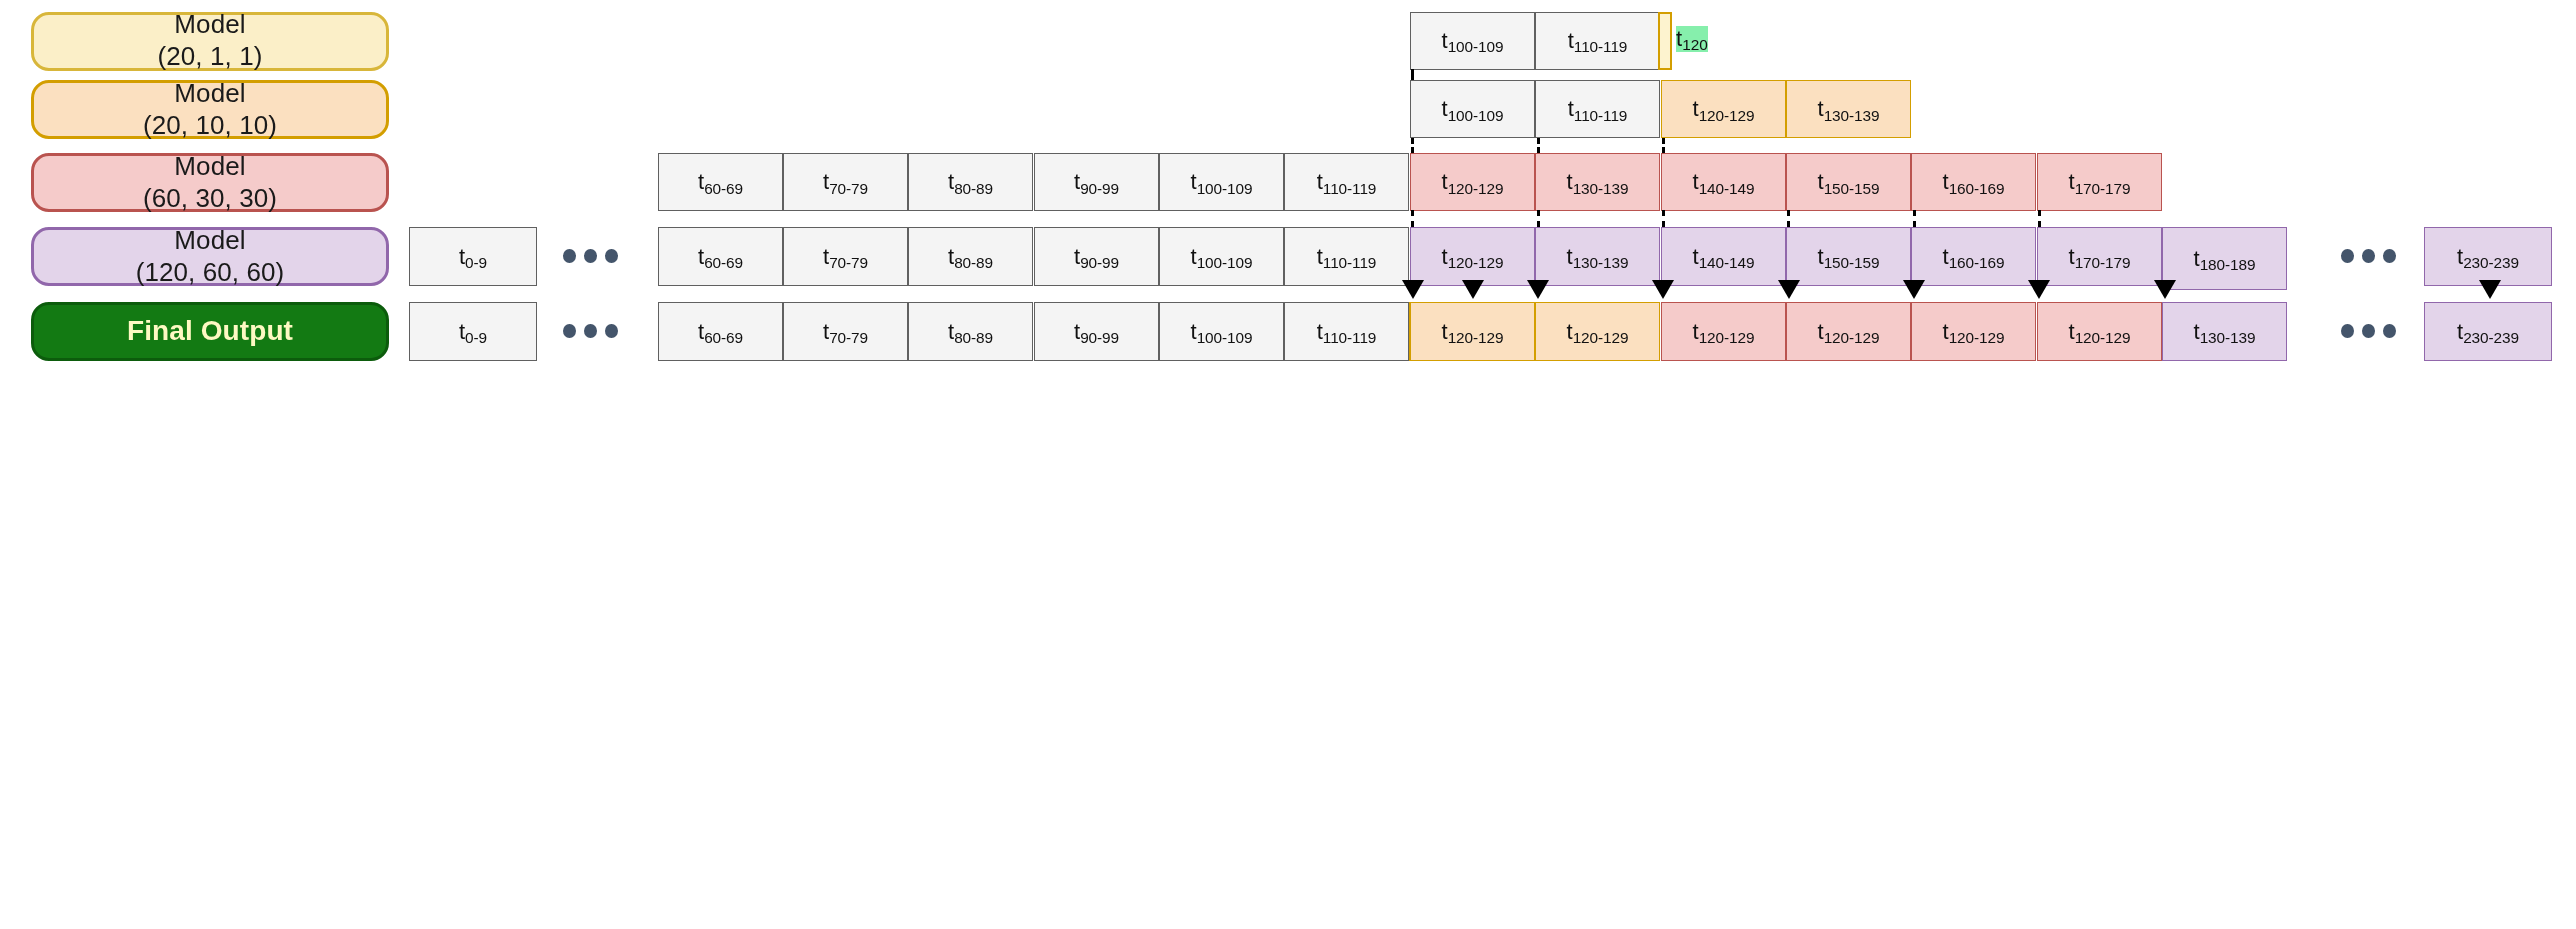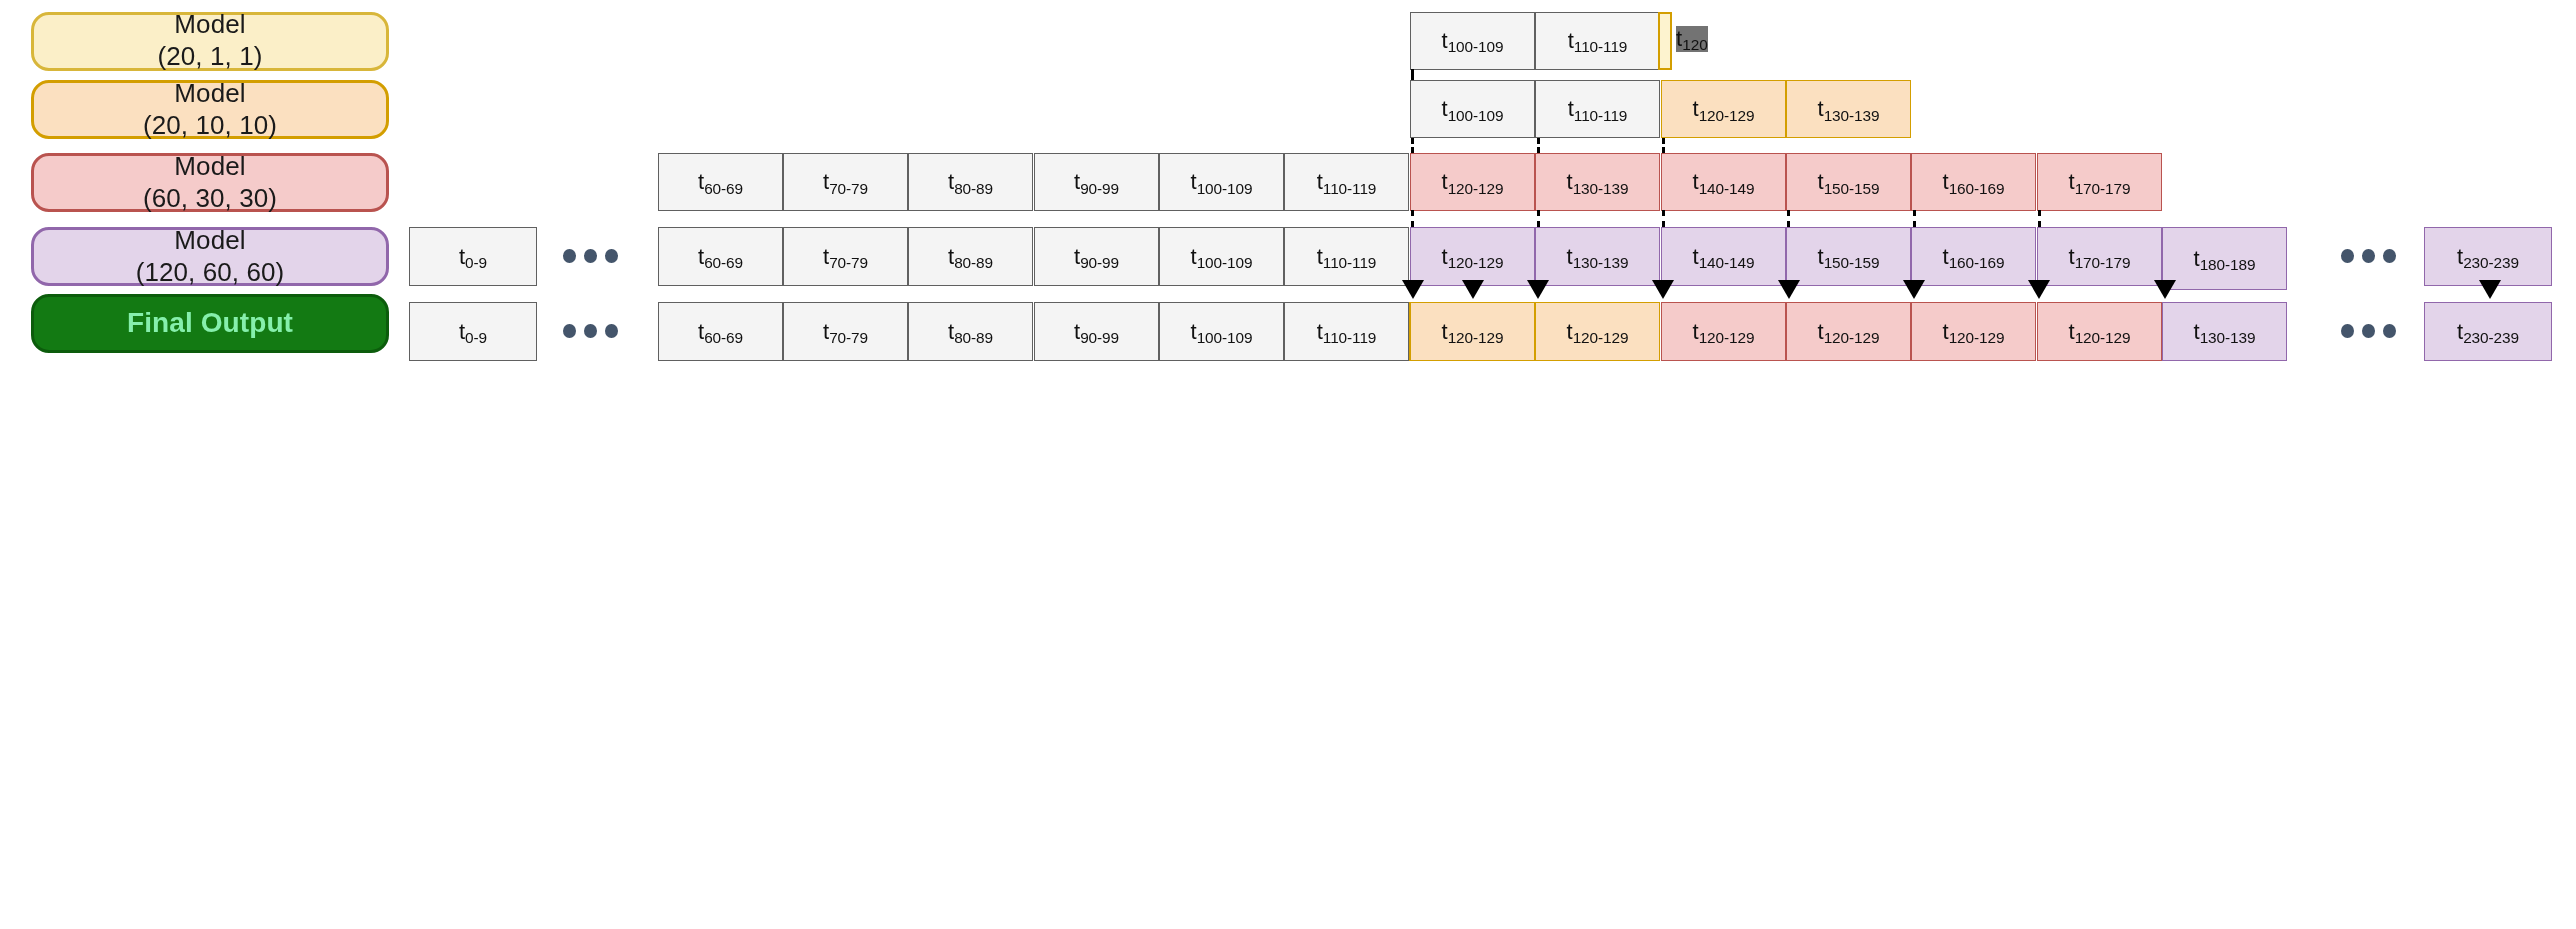--- a/index.html
+++ b/index.html
@@ -45,21 +45,21 @@
   .cell.orange{ background:#fbe0c0; border-color:#d39e00; }
   .cell.red{    background:#f5cbca; border-color:#b9534f; }
   .cell.purple{ background:#e3d4ea; border-color:#9167ab; }
 
   
   .loose{
     position:absolute;
     font-size:22px;
     color:#111;
     white-space:nowrap;
-    background:#737373;
+    background:#86efac;
   }
   .loose sub{ font-size:.70em; vertical-align:baseline; position:relative; top:.30em; }
 
   
   .dots{
     position:absolute;
     display:flex;
     gap:8.3px;
     align-items:center;
   }
@@ -85,21 +85,21 @@
 
 <div id="stage">
     <div class="pill" style="left: 31px; top: 11.5px; width: 358px; height: 59px; background: rgb(251, 239, 200); border-color: rgb(216, 182, 58); color: rgb(26, 26, 26);"><span style="white-space: pre-line;">Model
 (20, 1, 1)</span></div>
     <div class="pill" style="left: 31px; top: 80px; width: 358px; height: 59px; background: rgb(251, 224, 192); border-color: rgb(211, 158, 0); color: rgb(26, 26, 26);"><span style="white-space: pre-line;">Model
 (20, 10, 10)</span></div>
     <div class="pill" style="left: 31px; top: 153px; width: 358px; height: 59px; background: rgb(245, 203, 202); border-color: rgb(185, 83, 79); color: rgb(26, 26, 26);"><span style="white-space: pre-line;">Model
 (60, 30, 30)</span></div>
     <div class="pill" style="left: 31px; top: 227px; width: 358px; height: 59px; background: rgb(227, 212, 234); border-color: rgb(145, 103, 171); color: rgb(26, 26, 26);"><span style="white-space: pre-line;">Model
 (120, 60, 60)</span></div>
-    <div class="pill final" style="left: 31px; top: 294px; width: 358px; height: 59px; background: rgb(19, 122, 19); border-color: rgb(12, 92, 12); color: #86efac;"><span style="white-space: pre-line;">Final Output</span></div>
+    <div class="pill final" style="left: 31px; top: 302px; width: 358px; height: 59px; background: rgb(19, 122, 19); border-color: rgb(12, 92, 12); color: #fef9c3;"><span style="white-space: pre-line;">Final Output</span></div>
     <div class="cell gray" style="left: 1410px; top: 11.5px; width: 125px; height: 58px;">
       <span class="tok">t<sub>100-109</sub></span>
     </div>
     <div class="cell gray" style="left: 1535px; top: 11.5px; width: 125px; height: 58px;">
       <span class="tok">t<sub>110-119</sub></span>
     </div>
     <div class="cell yellow" style="left: 1658px; top: 11.5px; width: 14px; height: 58px; border-width: 2.6px;"></div>
     <div class="loose" style="left: 1676px; top: 25.6px;">t<sub>120</sub></div>
     <div class="cell gray" style="left: 1410px; top: 80px; width: 125px; height: 58px;">
       <span class="tok">t<sub>100-109</sub></span>

